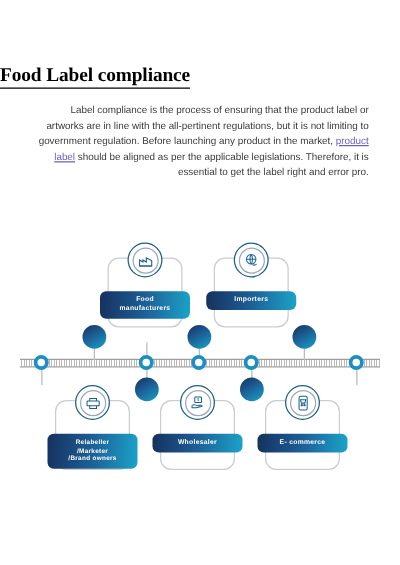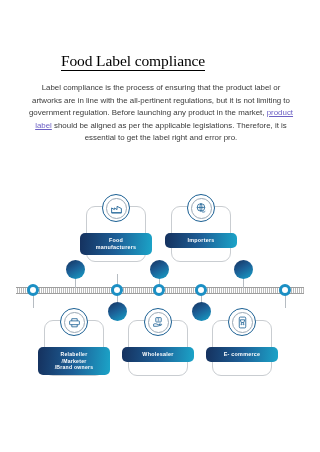--- a/index.html
+++ b/index.html
@@ -6,35 +6,34 @@
   body{
     width:320px;height:452px;background:#ffffff;
     font-family:"Liberation Sans",sans-serif;
     overflow:hidden;position:relative;
   }
   .page{position:relative;width:320px;height:452px;}
 
   
   .title{
     position:absolute;left:0;top:52px;width:266px;
-    text-align:center;
     font-family:"Liberation Serif",serif;
-    font-weight:normal;font-size:15.5px;color:#000;
+    font-weight:bold;font-size:15.5px;color:#000;
     letter-spacing:-0.1px;
   }
   .title span{
     border-bottom:1.4px solid #000;padding-bottom:1px;
   }
 
   
   .body-copy{
     position:absolute;left:27px;top:82px;width:268px;
     font-size:7.9px;line-height:12.55px;color:#3a3a3a;
     font-family:"Liberation Sans",sans-serif;
-    text-align:center;
+    text-align:right;
   }
   .body-copy a{
     color:#6b5fc4;text-decoration:underline;
   }
   .body-copy .url{display:block;color:#3a3a3a;}
 
   
   .diagram{position:absolute;left:0;top:186px;width:320px;height:210px;}
 
   

